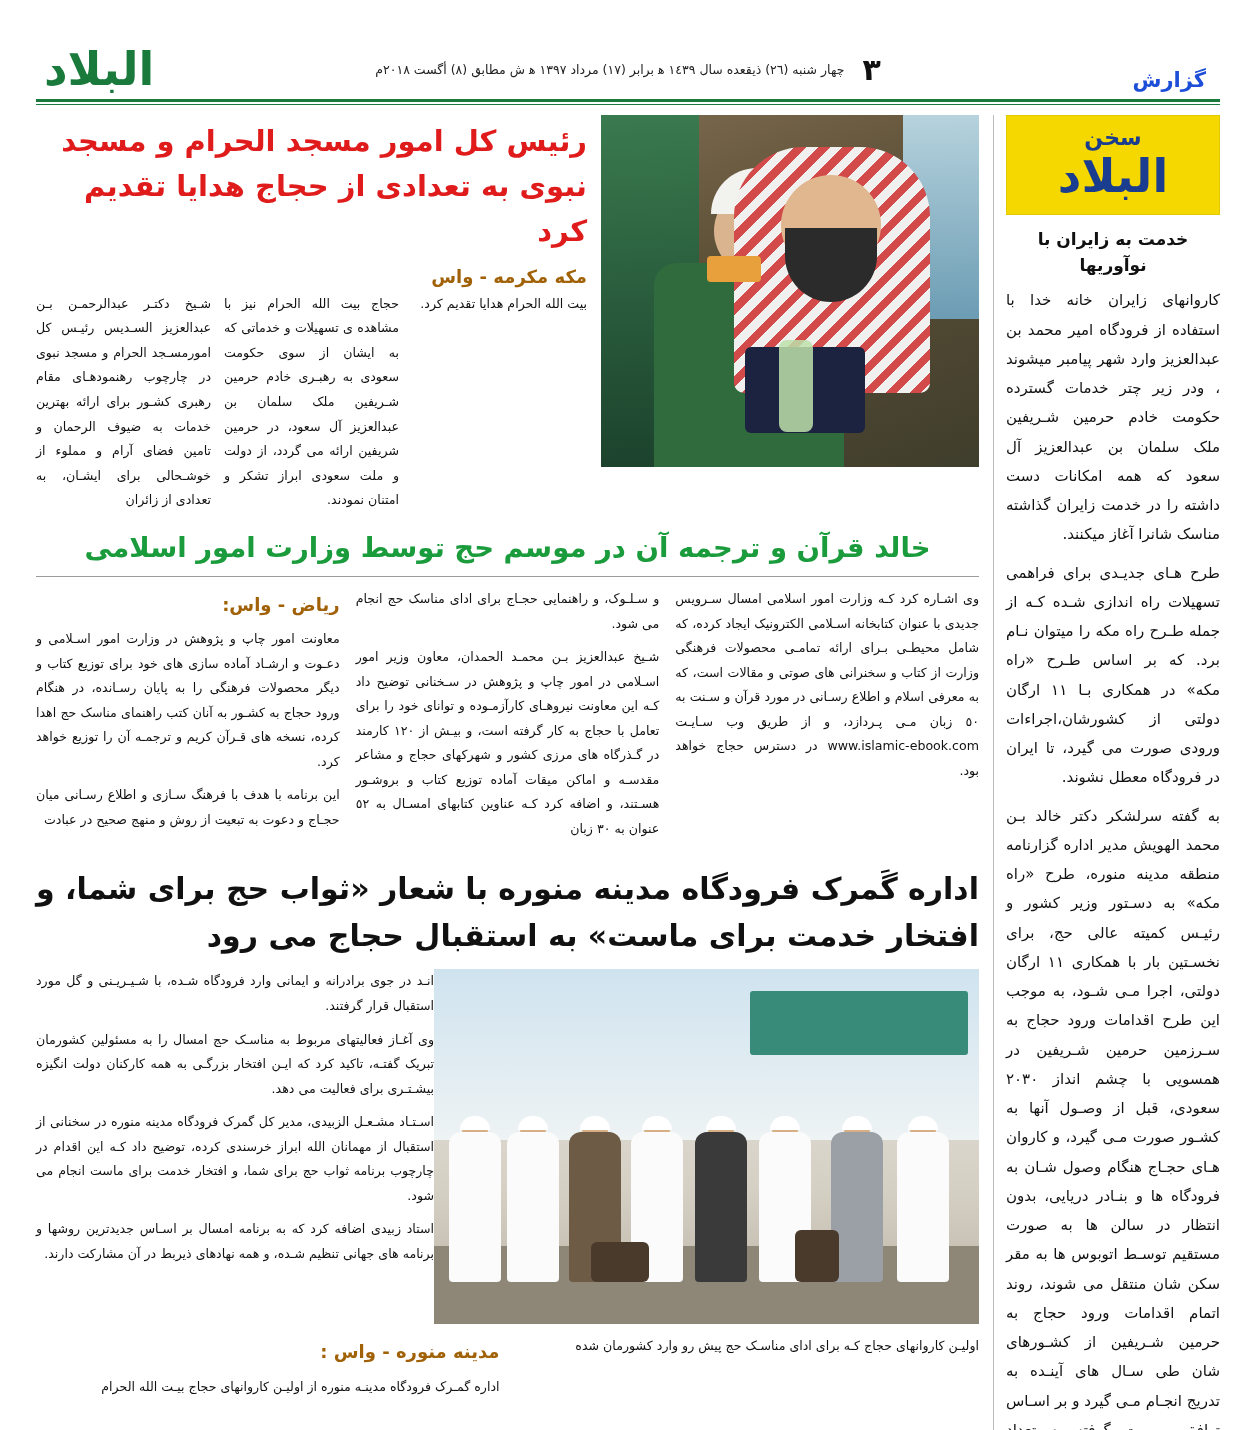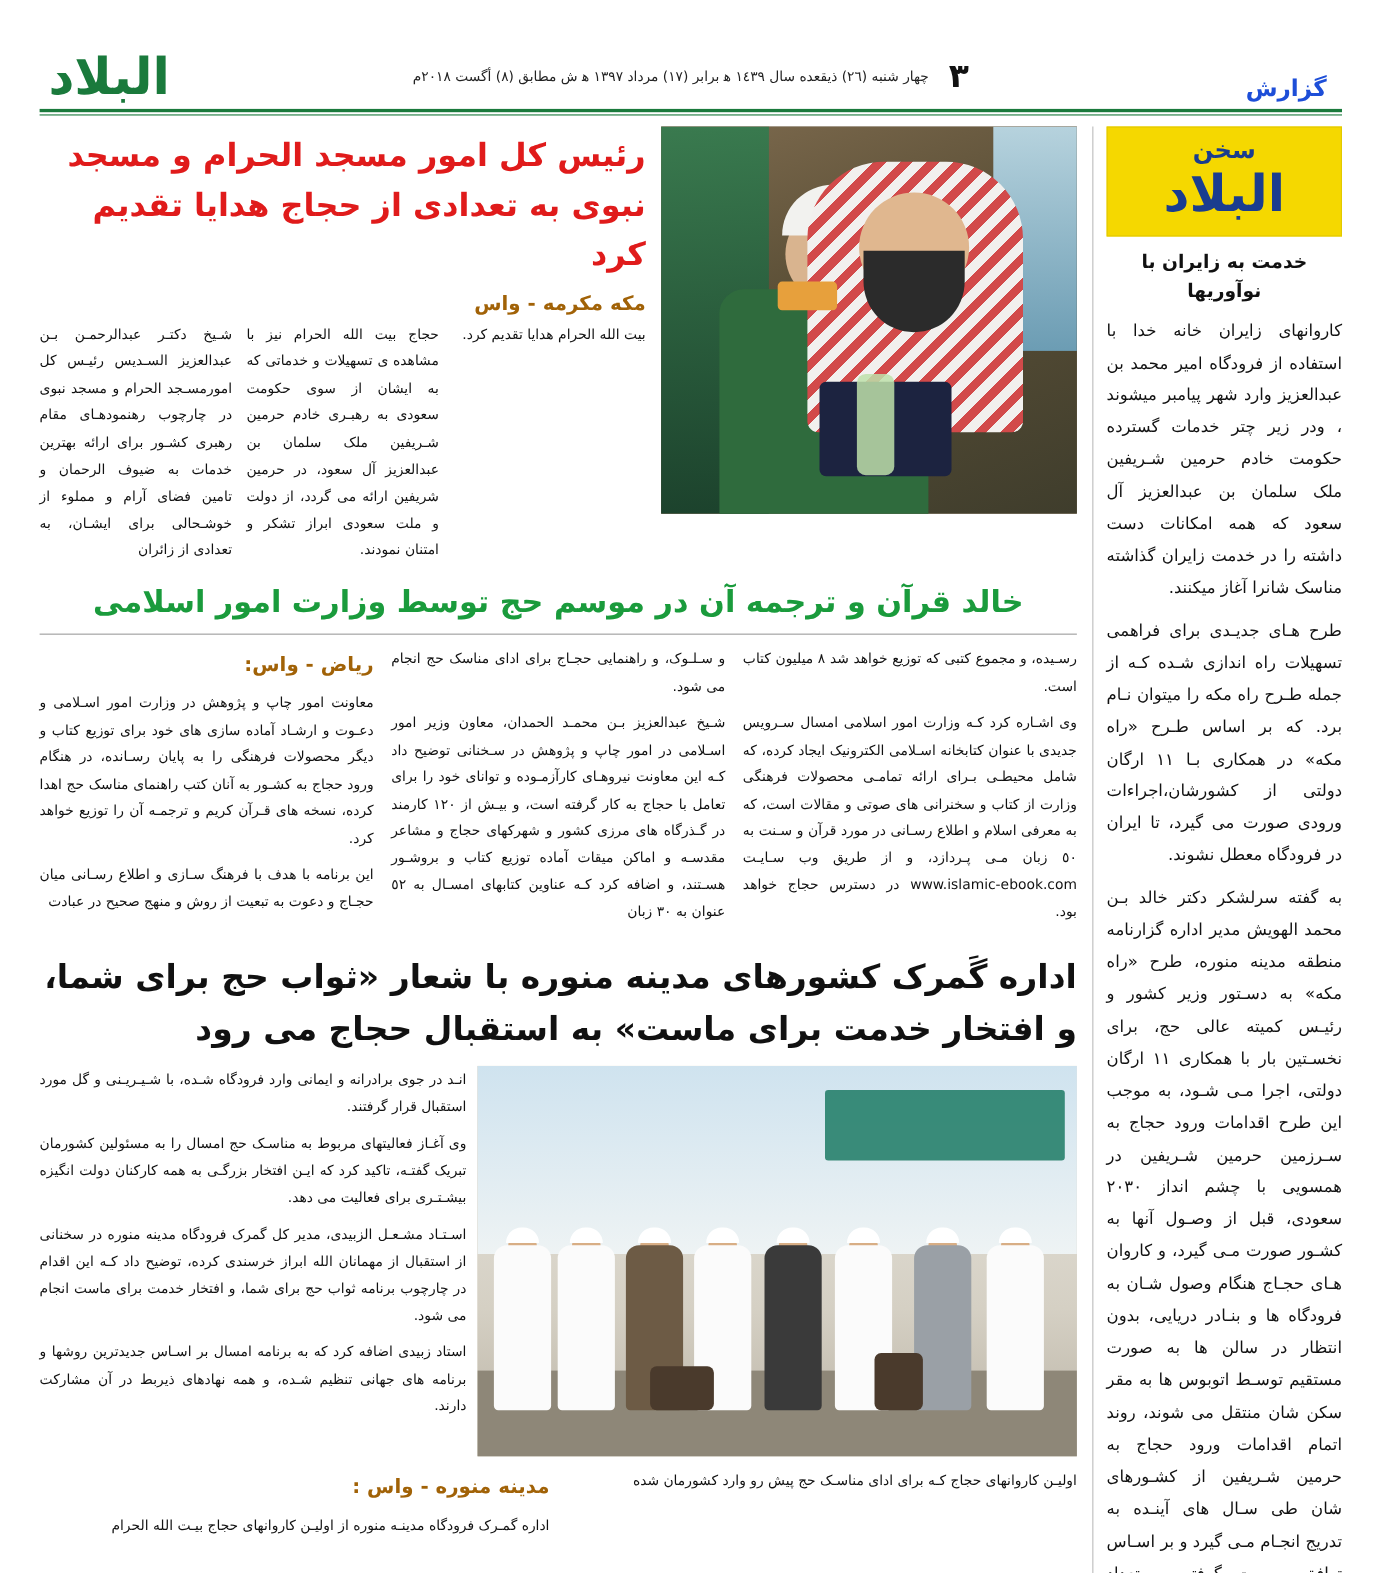--- a/index.html
+++ b/index.html
@@ -85,21 +85,21 @@
   
   .art2-cols{display:flex;gap:16px;}
   .art2-cols .c{flex:1 1 0;font-size:12.6px;line-height:1.95;text-align:justify;}
   .art2-cols .c p{margin:0 0 9px 0;}
 
   
   .headline-black{
     color:#111;font-weight:bold;font-size:30px;line-height:1.55;
     text-align:right;margin:16px 0 10px 0;
   }
-  .art3{display:flex;gap:10px;}
+  .art3{display:flex;gap:0;}
   .art3-photo{
     width:545px;flex:0 0 545px;height:355px;overflow:hidden;position:relative;
     background:#d8d2c6;
   }
   .art3-text{flex:1 1 auto;font-size:12.6px;line-height:1.95;text-align:justify;}
   .art3-text p{margin:0 0 9px 0;}
   .art3-bottom{display:flex;gap:16px;margin-top:10px;}
   .art3-bottom .c{flex:1 1 0;font-size:12.6px;line-height:1.95;text-align:justify;margin-left:16px;}
 
   
@@ -189,37 +189,36 @@
             <div class="c">شـیخ دکتـر عبدالرحمـن بـن عبدالعزیز السـدیس رئیـس کل امورمسـجد الحرام و مسجد نبوی در چارچوب رهنمودهـای مقام رهبری کشـور برای ارائه بهترین خدمات به ضیوف الرحمان و تامین فضای آرام و مملوء از خوشـحالی برای ایشـان، به تعدادی از زائران</div>
           </div>
         </div>
       </div>
 
       <div>
         <div class="headline-green">خالد قرآن و ترجمه آن در موسم حج توسط وزارت امور اسلامی</div>
         <div class="hr-thin"></div>
         <div class="art2-cols">
           <div class="c">
-            <p>رسـیده، و مجموع کتبی که توزیع خواهد شد ٨ میلیون کتاب است.</p>
             <p>وی اشـاره کرد کـه وزارت امور اسلامی امسال سـرویس جدیدی با عنوان کتابخانه اسـلامی الکترونیک ایجاد کرده، که شامل محیطـی بـرای ارائه تمامـی محصولات فرهنگی وزارت از کتاب و سخنرانی های صوتی و مقالات است، که به معرفی اسلام و اطلاع رسـانی در مورد قرآن و سـنت به ٥٠ زبان مـی پـردازد، و از طریق وب سـایـت www.islamic-ebook.com در دسترس حجاج خواهد بود.</p>
           </div>
           <div class="c">
             <p>و سـلـوک، و راهنمایی حجـاج برای ادای مناسک حج انجام می شود.</p>
             <p>شـیخ عبدالعزیز بـن محمـد الحمدان، معاون وزیر امور اسـلامی در امور چاپ و پژوهش در سـخنانی توضیح داد کـه این معاونت نیروهـای کارآزمـوده و توانای خود را برای تعامل با حجاج به کار گرفته است، و بیـش از ١٢٠ کارمند در گـذرگاه های مرزی کشور و شهرکهای حجاج و مشاعر مقدسـه و اماکن میقات آماده توزیع کتاب و بروشـور هسـتند، و اضافه کرد کـه عناوین کتابهای امسـال به ٥٢ عنوان به ٣٠ زبان</p>
           </div>
           <div class="c">
             <div class="byline">ریاض - واس:</div>
             <p>معاونت امور چاپ و پژوهش در وزارت امور اسـلامی و دعـوت و ارشـاد آماده سازی های خود برای توزیع کتاب و دیگر محصولات فرهنگی را به پایان رسـانده، در هنگام ورود حجاج به کشـور به آنان کتب راهنمای مناسک حج اهدا کرده، نسخه های قـرآن کریم و ترجمـه آن را توزیع خواهد کرد.</p>
             <p>این برنامه با هدف با فرهنگ سـازی و اطلاع رسـانی میان حجـاج و دعوت به تبعیت از روش و منهج صحیح در عبادت</p>
           </div>
         </div>
       </div>
 
       <div>
-        <div class="headline-black">اداره گَمرک کشورهای مدینه منوره با شعار «ثواب حج برای شما، و افتخار خدمت برای ماست» به استقبال حجاج می رود</div>
+        <div class="headline-black">اداره گَمرک فرودگاه مدینه منوره با شعار «ثواب حج برای شما، و افتخار خدمت برای ماست» به استقبال حجاج می رود</div>
         <div class="art3">
           <div class="art3-photo">
             <div class="ph p3-bg"></div>
             <div class="ph p3-wall"></div>
             <div class="ph p3-banner"></div>
             <div class="ph p3-floor"></div>
             <div class="figure" style="right:30px;">
                 <div class="h"></div>
                 <div class="k"></div>
                 <div class="t"></div>

